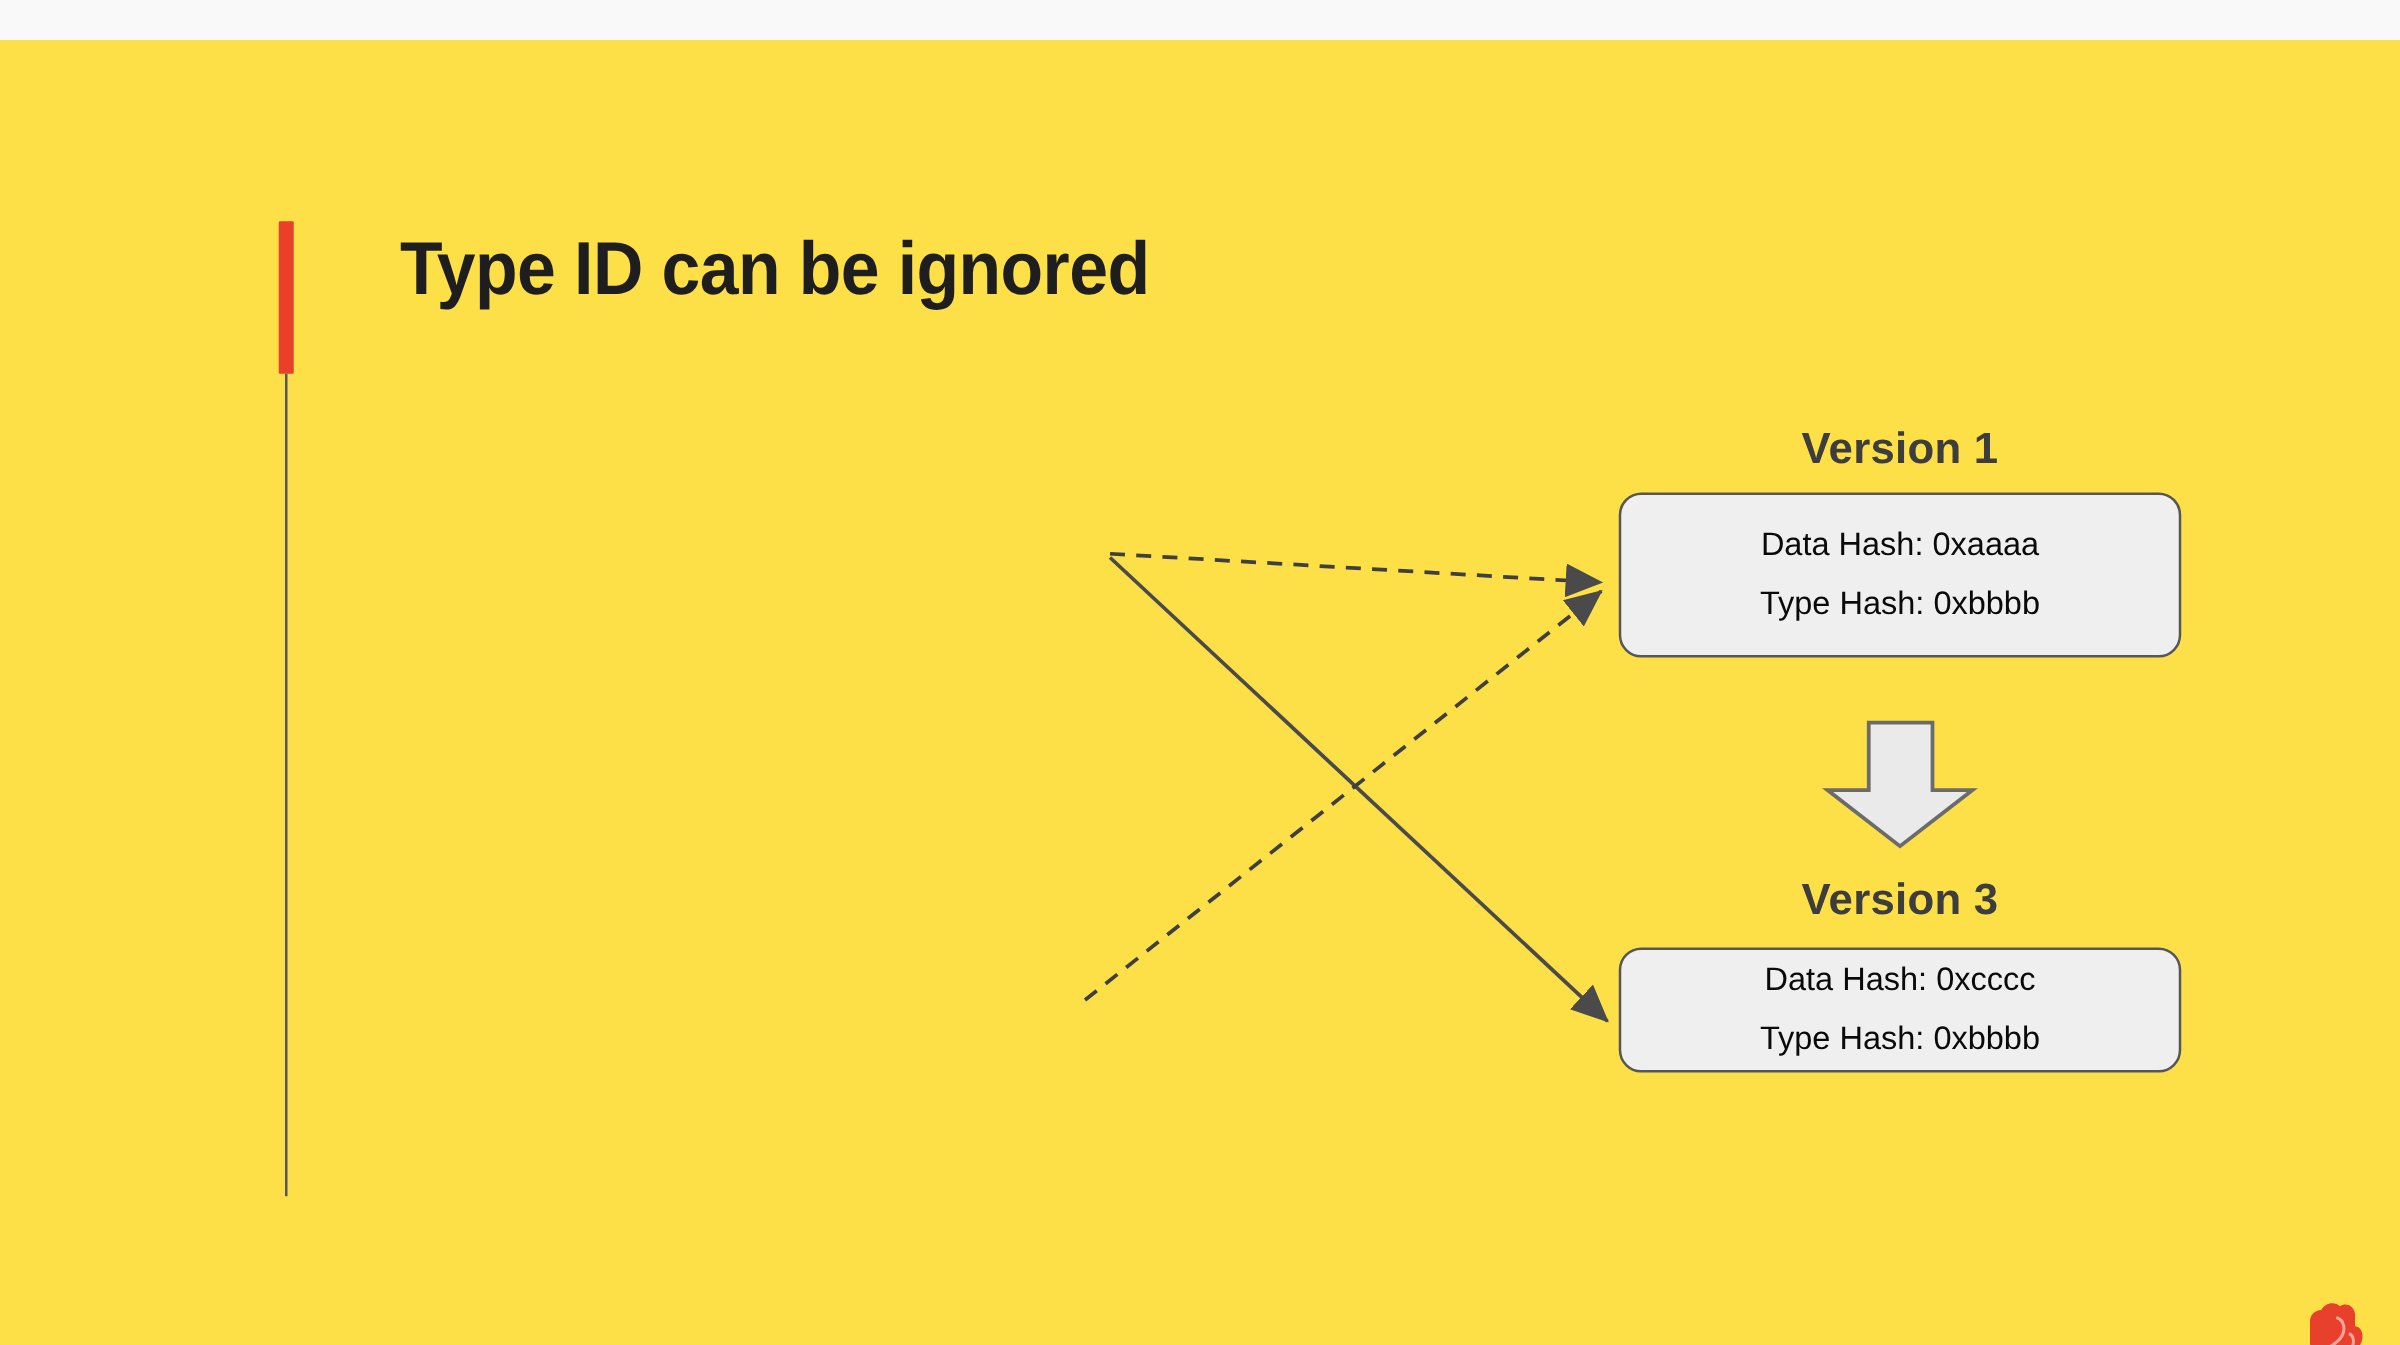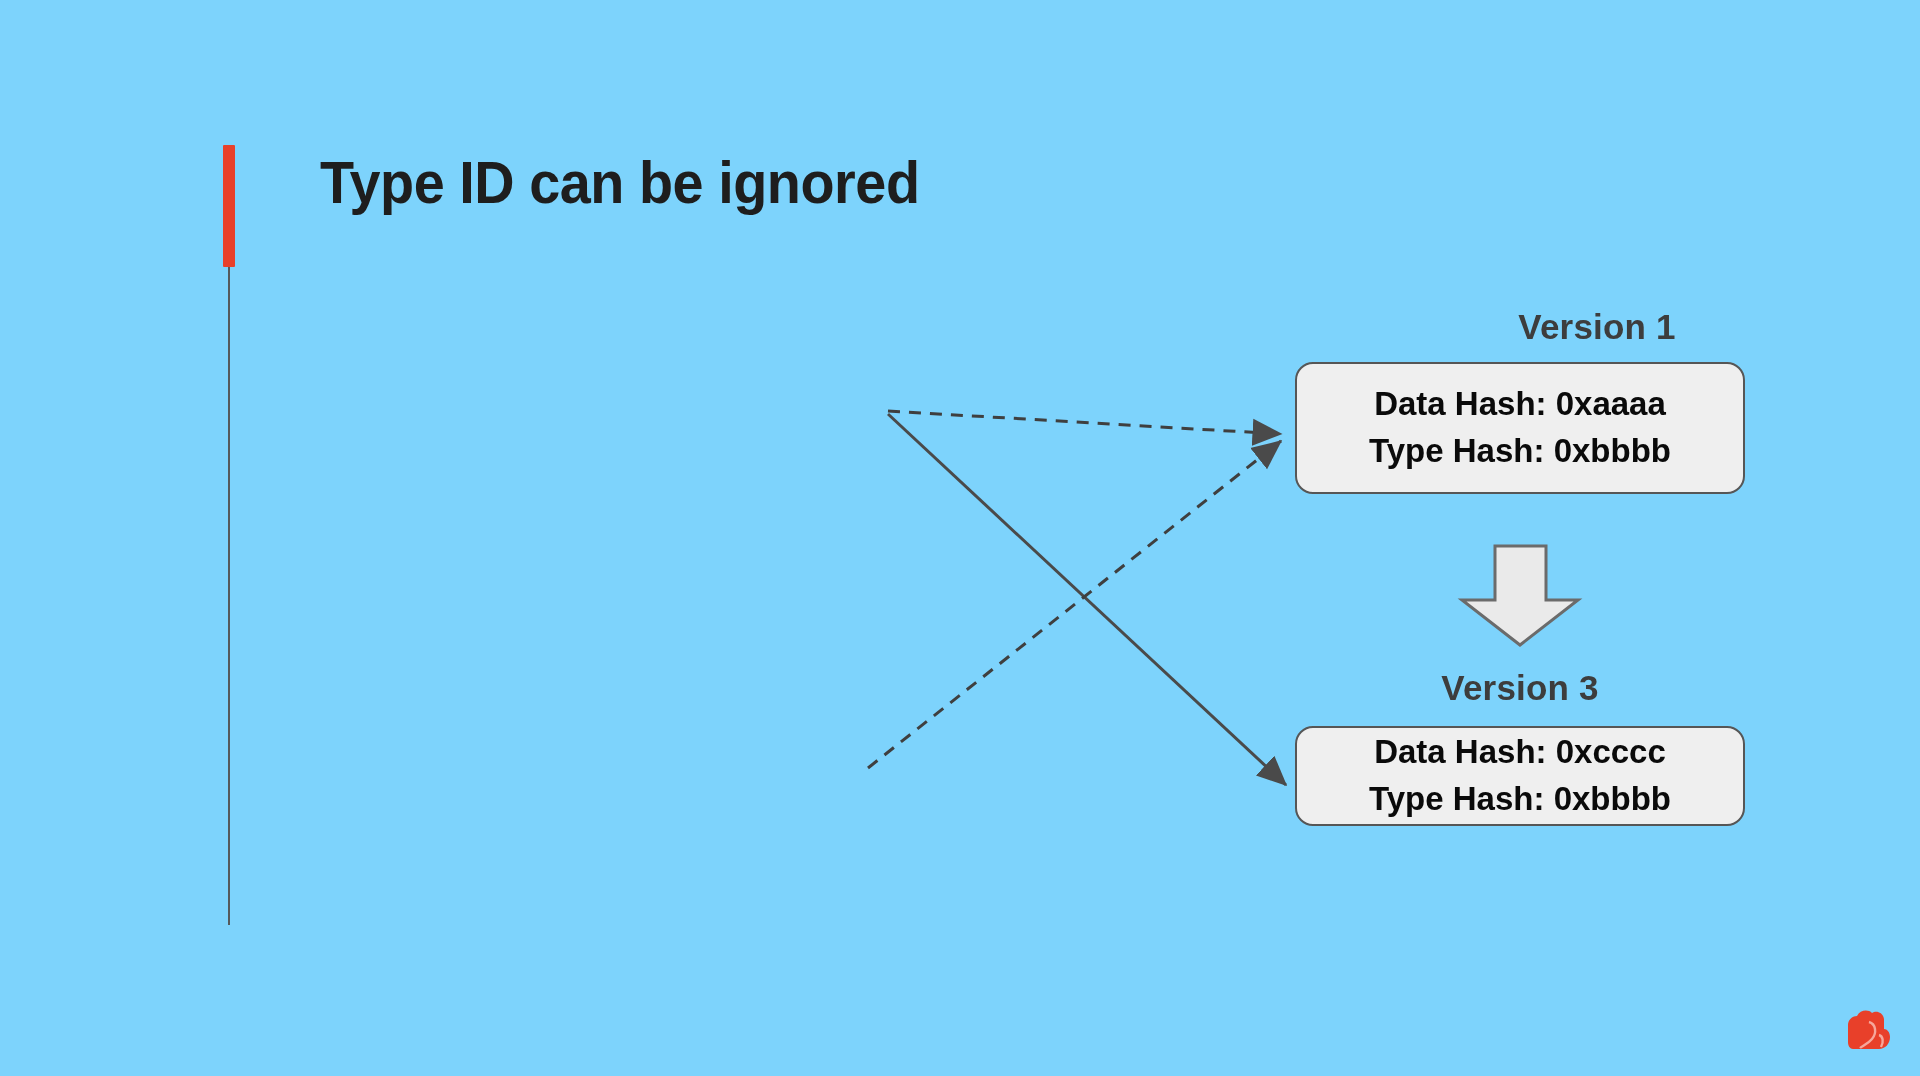--- a/index.html
+++ b/index.html
@@ -12,21 +12,22 @@
     background: #f9f9f9;
     font-family: "Liberation Sans", sans-serif;
     position: relative;
     overflow: hidden;
   }
 
   
   .slide {
     position: absolute;
     inset: 0;
-    background: #7dd3fc;
+    background: #fde047;
+    margin-top: 32px;
   }
 
   
   .accent-bar {
     position: absolute;
     left: 223px;
     top: 145px;
     width: 12px;
     height: 122px;
     background: #e8402a;
@@ -77,42 +78,42 @@
   
   .version-label {
     position: absolute;
     font-size: 35px;
     font-weight: 600;
     color: #3d3d3d;
     letter-spacing: 0.2px;
     text-align: center;
     white-space: nowrap;
   }
-  #version1-label { left: 1372px; top: 307px; width: 450px; }
+  #version1-label { left: 1295px; top: 307px; width: 450px; }
   #version2-label { left: 1295px; top: 668px; width: 450px; }
 
   .hash-box {
     position: absolute;
     width: 450px;
     background: #efefef;
     border: 2px solid #565656;
     border-radius: 18px;
     box-sizing: border-box;
     display: flex;
     flex-direction: column;
     align-items: center;
     justify-content: center;
     padding: 16px 10px 18px;
   }
   #version1-box { left: 1295px; top: 362px; height: 132px; }
   #version2-box { left: 1295px; top: 726px; height: 100px; }
 
   .hash-line {
-    font-size: 33px;
-    font-weight: 700;
+    font-size: 26px;
+    font-weight: 400;
     color: #0a0a0a;
     line-height: 47px;
     white-space: nowrap;
   }
 
   
   .connectors {
     position: absolute;
     left: 0;
     top: 0;

